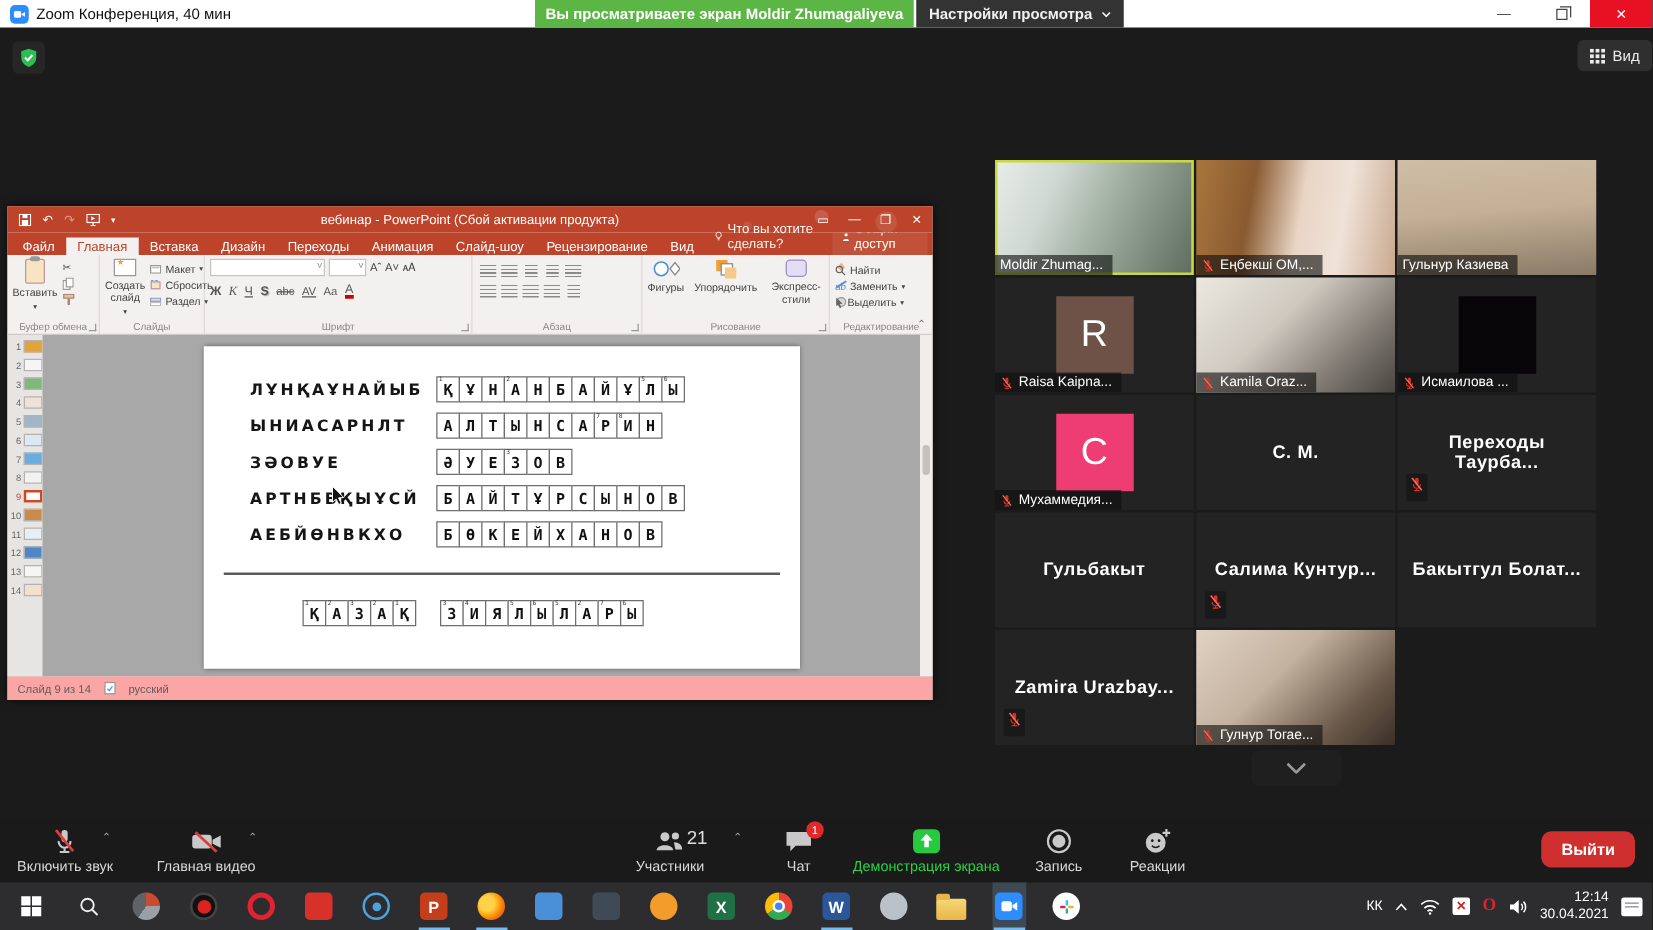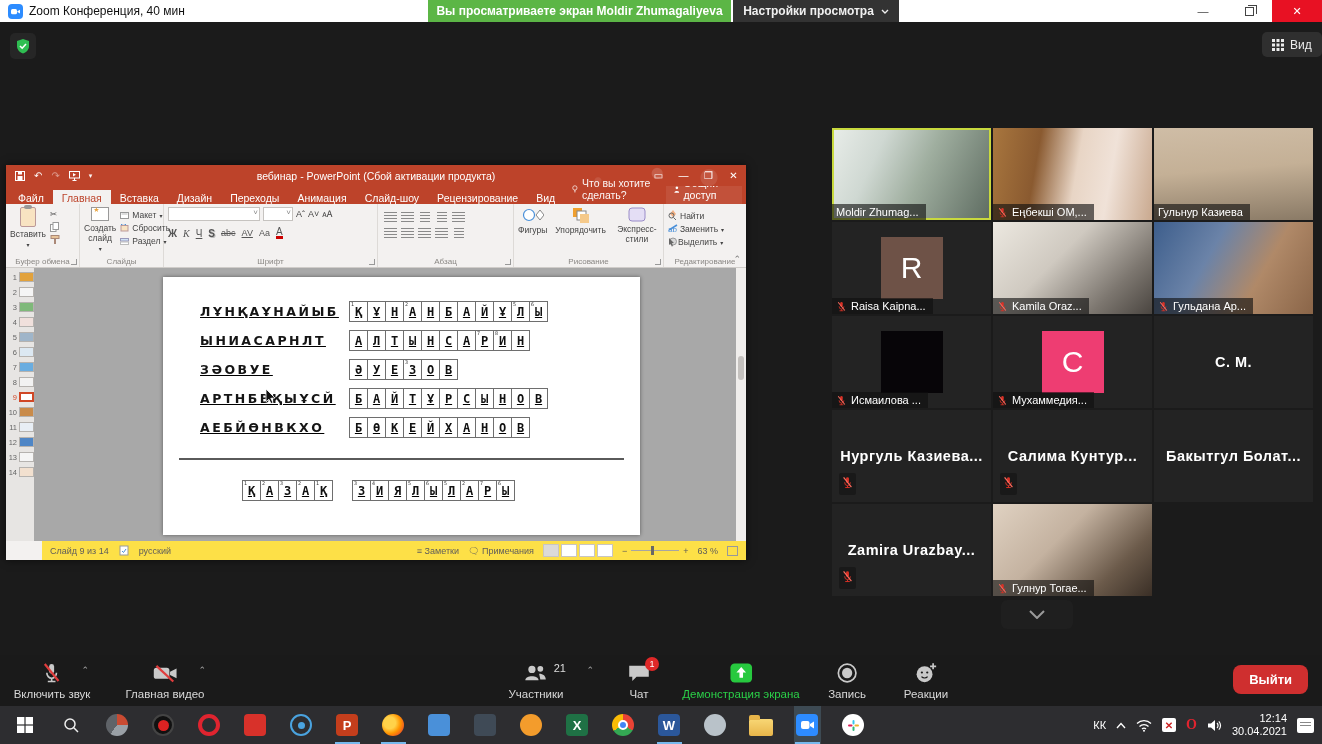--- a/index.html
+++ b/index.html
@@ -74,47 +74,47 @@
 
   .ppt-content { position:relative; height:273px; background:#a8a8a8; display:flex; }
   .thumbs { width:28px; background:#e7e5e3; padding-top:4px; display:flex; flex-direction:column; gap:5px; overflow:hidden; }
   .thumb-item { display:flex; align-items:center; gap:2px; padding-left:2px; }
   .thumb-item .n { width:9px; font-size:7.5px; color:#666; text-align:right; }
   .thumb-item .t { width:15px; height:10px; border:1px solid #b5b2af; }
   .thumb-item.sel .t { border:2px solid #d04726; }
   .thumb-item.sel .n { color:#d04726; }
 
   .slide-wrap { position:relative; flex:1; }
-  .slide { position:absolute; left:129px; top:9px; width:477px; height:258px; background:#fff; box-shadow:0 0 4px rgba(0,0,0,.45); overflow:hidden;text-decoration:underline; }
+  .slide { position:absolute; left:129px; top:9px; width:477px; height:258px; background:#fff; box-shadow:0 0 4px rgba(0,0,0,.45); overflow:hidden; }
   .srow { display:flex; align-items:center; height:29px; padding-left:37px; }
   .srows { padding-top:20px; }
   .scram { width:150px; font-weight:bold; font-size:12.5px; letter-spacing:2.5px; color:#151515; font-family:"DejaVu Sans",sans-serif; }
   .boxes { display:flex; }
   .lbox { width:19px; height:21px; border:1px solid #6e6e6e; margin-left:-1px; background:#fff; position:relative;
     display:flex; align-items:center; justify-content:center; font:bold 12px "DejaVu Sans Mono",monospace; color:#111; }
   .lbox .num { position:absolute; top:-1px; left:1px; font-size:5px; font-weight:normal; color:#333; }
   .sep { margin:16px 16px 0; border-top:2px solid #5a5a5a; }
   .bwords { display:flex; gap:20px; padding-left:80px; margin-top:20px; }
   .cursor { position:absolute; left:102px; top:112px; z-index:5; }
 
   .vscroll { width:10px; background:#f0eeec; position:relative; }
   .vscroll .vthumb { position:absolute; left:2px; top:88px; width:6px; height:24px; background:#c4c1be; border-radius:3px; }
 
-  .ppt-status { height:19px; background:#fde047; display:flex; align-items:center; padding:0 8px; gap:10px; font-size:9px; color:#5f5d5a;margin-left:36px; }
+  .ppt-status { height:19px; background:#fca5a5; display:flex; align-items:center; padding:0 8px; gap:10px; font-size:9px; color:#5f5d5a; }
   .ppt-status .right { margin-left:auto; display:flex; align-items:center; gap:9px; }
   .viewbtns { display:flex; gap:2px; }
   .viewbtns span { width:16px; height:13px; border:1px solid #c8c5c2; display:inline-block; background:#fff; }
   .viewbtns span.act { background:#dcdad7; }
   .zslider { display:flex; align-items:center; gap:4px; }
   .ztrack { width:48px; height:1px; background:#a8a5a2; position:relative; }
   .zthumb { position:absolute; left:20px; top:-4px; width:3px; height:9px; background:#6a6865; }
 
   
   .gallery { position:absolute; left:796px; top:128px; display:grid; grid-template-columns:repeat(3,159px);
-    grid-auto-rows:92px; gap:2px;margin-left:36px; }
+    grid-auto-rows:92px; gap:2px; }
   .tile { position:relative; background:#232323; overflow:hidden; }
   .tile.active { outline:2px solid #c8d93e; outline-offset:-2px; }
   .tile .label { position:absolute; left:0; bottom:0; background:rgba(15,15,15,.62); color:#fff; font-size:11px;
     padding:2px 7px 2px 4px; display:flex; align-items:center; gap:4px; white-space:nowrap; max-width:96%; overflow:hidden; }
   .tile .center-name { position:absolute; inset:0; display:flex; align-items:center; justify-content:center;
     color:#fff; font-weight:bold; font-size:14.5px; letter-spacing:.5px; padding:0 6px; text-align:center; }
   .tile .corner-mic { position:absolute; left:7px; bottom:7px; background:rgba(15,15,15,.5); padding:2px; border-radius:2px; }
   .tile .avatar { position:absolute; left:50%; top:50%; transform:translate(-50%,-50%); width:62px; height:62px;
     display:flex; align-items:center; justify-content:center; color:#fff; font-size:30px; }
   .v-moldir { background:linear-gradient(115deg,#e9ede9 0%,#cfd8d2 28%,#9fae9f 55%,#5d6b60 100%); }
@@ -584,35 +584,20 @@
         </div>
     </div>
 
     <div class="ppt-status">
       <span>Слайд 9 из 14</span>
       <svg width="10" height="11" viewBox="0 0 10 11">
           <rect x="1" y="1" width="8" height="9" fill="#fff" stroke="#999"></rect>
           <polyline points="3,6 4.5,7.5 7,4" fill="none" stroke="#4a90d9"></polyline>
         </svg>
       <span>русский</span>
-      <div class="right">
-        <span>≡ <span>Заметки</span></span>
-        <span>🗨 <span>Примечания</span></span>
-        <span class="viewbtns">
-            <span class="act"></span>
-            <span></span>
-            <span></span>
-            <span></span>
-          </span>
-        <span class="zslider">−<span class="ztrack">
-              <span class="zthumb"></span>
-            </span>+</span>
-        <span>63 %</span>
-        <span style="border:1px solid #999;width:11px;height:10px;display:inline-block"></span>
-      </div>
     </div>
   </div>
 
   <div class="gallery" id="gallery-mount">
       <div class="tile active v-moldir">
         <div class="label">
           <span>Moldir Zhumag...</span>
         </div>
       </div>
       <div class="tile v-enbekshi">
@@ -650,32 +635,20 @@
           <svg width="11" height="11" viewBox="0 0 16 16">
             <rect x="6.2" y="1.5" width="3.6" height="7" rx="1.8" fill="#d93025"></rect>
             <path d="M4.5 7.8a3.5 4 0 0 0 7 0" fill="none" stroke="#d93025" stroke-width="1.2"></path>
             <line x1="8" y1="12" x2="8" y2="14.2" stroke="#d93025" stroke-width="1.2"></line>
             <line x1="5.2" y1="14.2" x2="10.8" y2="14.2" stroke="#d93025" stroke-width="1.2"></line>
             <line x1="3.2" y1="1.8" x2="12.8" y2="13.8" stroke="#ff6b5e" stroke-width="1.5"></line>
           </svg>
           <span>Kamila Oraz...</span>
         </div>
       </div>
-      <div class="tile v-guldana">
-        <div class="label">
-          <svg width="11" height="11" viewBox="0 0 16 16">
-            <rect x="6.2" y="1.5" width="3.6" height="7" rx="1.8" fill="#d93025"></rect>
-            <path d="M4.5 7.8a3.5 4 0 0 0 7 0" fill="none" stroke="#d93025" stroke-width="1.2"></path>
-            <line x1="8" y1="12" x2="8" y2="14.2" stroke="#d93025" stroke-width="1.2"></line>
-            <line x1="5.2" y1="14.2" x2="10.8" y2="14.2" stroke="#d93025" stroke-width="1.2"></line>
-            <line x1="3.2" y1="1.8" x2="12.8" y2="13.8" stroke="#ff6b5e" stroke-width="1.5"></line>
-          </svg>
-          <span>Гульдана Ар...</span>
-        </div>
-      </div>
       <div class="tile">
         <div class="avatar" style="background:#070508"></div>
         <div class="label">
           <svg width="11" height="11" viewBox="0 0 16 16">
             <rect x="6.2" y="1.5" width="3.6" height="7" rx="1.8" fill="#d93025"></rect>
             <path d="M4.5 7.8a3.5 4 0 0 0 7 0" fill="none" stroke="#d93025" stroke-width="1.2"></path>
             <line x1="8" y1="12" x2="8" y2="14.2" stroke="#d93025" stroke-width="1.2"></line>
             <line x1="5.2" y1="14.2" x2="10.8" y2="14.2" stroke="#d93025" stroke-width="1.2"></line>
             <line x1="3.2" y1="1.8" x2="12.8" y2="13.8" stroke="#ff6b5e" stroke-width="1.5"></line>
           </svg>
@@ -692,28 +665,31 @@
             <line x1="5.2" y1="14.2" x2="10.8" y2="14.2" stroke="#d93025" stroke-width="1.2"></line>
             <line x1="3.2" y1="1.8" x2="12.8" y2="13.8" stroke="#ff6b5e" stroke-width="1.5"></line>
           </svg>
           <span>Мухаммедия...</span>
         </div>
       </div>
       <div class="tile">
         <div class="center-name">С. М.</div>
       </div>
       <div class="tile">
-        <div class="center-name">Нургуль  Казиева...</div>
+        <div class="center-name">Переходы  Таурба...</div>
         <div class="corner-mic"><svg width="13" height="13" viewBox="0 0 16 16">
             <rect x="6.2" y="1.5" width="3.6" height="7" rx="1.8" fill="#d93025"></rect>
             <path d="M4.5 7.8a3.5 4 0 0 0 7 0" fill="none" stroke="#d93025" stroke-width="1.2"></path>
             <line x1="8" y1="12" x2="8" y2="14.2" stroke="#d93025" stroke-width="1.2"></line>
             <line x1="5.2" y1="14.2" x2="10.8" y2="14.2" stroke="#d93025" stroke-width="1.2"></line>
             <line x1="3.2" y1="1.8" x2="12.8" y2="13.8" stroke="#ff6b5e" stroke-width="1.5"></line>
           </svg></div>
+      </div>
+      <div class="tile">
+        <div class="center-name">Гульбакыт</div>
       </div>
       <div class="tile">
         <div class="center-name">Салима  Кунтур...</div>
         <div class="corner-mic"><svg width="13" height="13" viewBox="0 0 16 16">
             <rect x="6.2" y="1.5" width="3.6" height="7" rx="1.8" fill="#d93025"></rect>
             <path d="M4.5 7.8a3.5 4 0 0 0 7 0" fill="none" stroke="#d93025" stroke-width="1.2"></path>
             <line x1="8" y1="12" x2="8" y2="14.2" stroke="#d93025" stroke-width="1.2"></line>
             <line x1="5.2" y1="14.2" x2="10.8" y2="14.2" stroke="#d93025" stroke-width="1.2"></line>
             <line x1="3.2" y1="1.8" x2="12.8" y2="13.8" stroke="#ff6b5e" stroke-width="1.5"></line>
           </svg></div>
@@ -776,21 +752,21 @@
       <span>Главная видео</span>
     </div>
     <div class="zitem" style="left:536px">
       <span class="ic">
         <svg width="24" height="20" viewBox="0 0 20 16">
             <circle cx="7" cy="5" r="3" fill="#c9c9c9"></circle>
             <path d="M1.5 14 C1.5 9.5 12.5 9.5 12.5 14Z" fill="#c9c9c9"></path>
             <circle cx="14" cy="4.5" r="2.4" fill="#c9c9c9"></circle>
             <path d="M13 8.6 C16.5 8.6 18.5 10.5 18.5 13.5 H14" fill="#c9c9c9"></path>
           </svg>
-        <span style="position:absolute; right:-18px; top:1px; font-size:11px; color:#ddd">21</span>
+        <span style="position:absolute; right:-18px; top:1px; font-size:15px; color:#ddd">21</span>
         <span class="caret" style="position:absolute; right:-46px; top:4px">⌃</span>
       </span>
       <span>Участники</span>
     </div>
     <div class="zitem" style="left:639px">
       <span class="ic">
         <svg width="22" height="20" viewBox="0 0 18 16">
             <path d="M1 2 H17 V11 H7 L3.5 14.5 V11 H1Z" fill="#c9c9c9"></path>
           </svg>
         <span class="badge">1</span>

